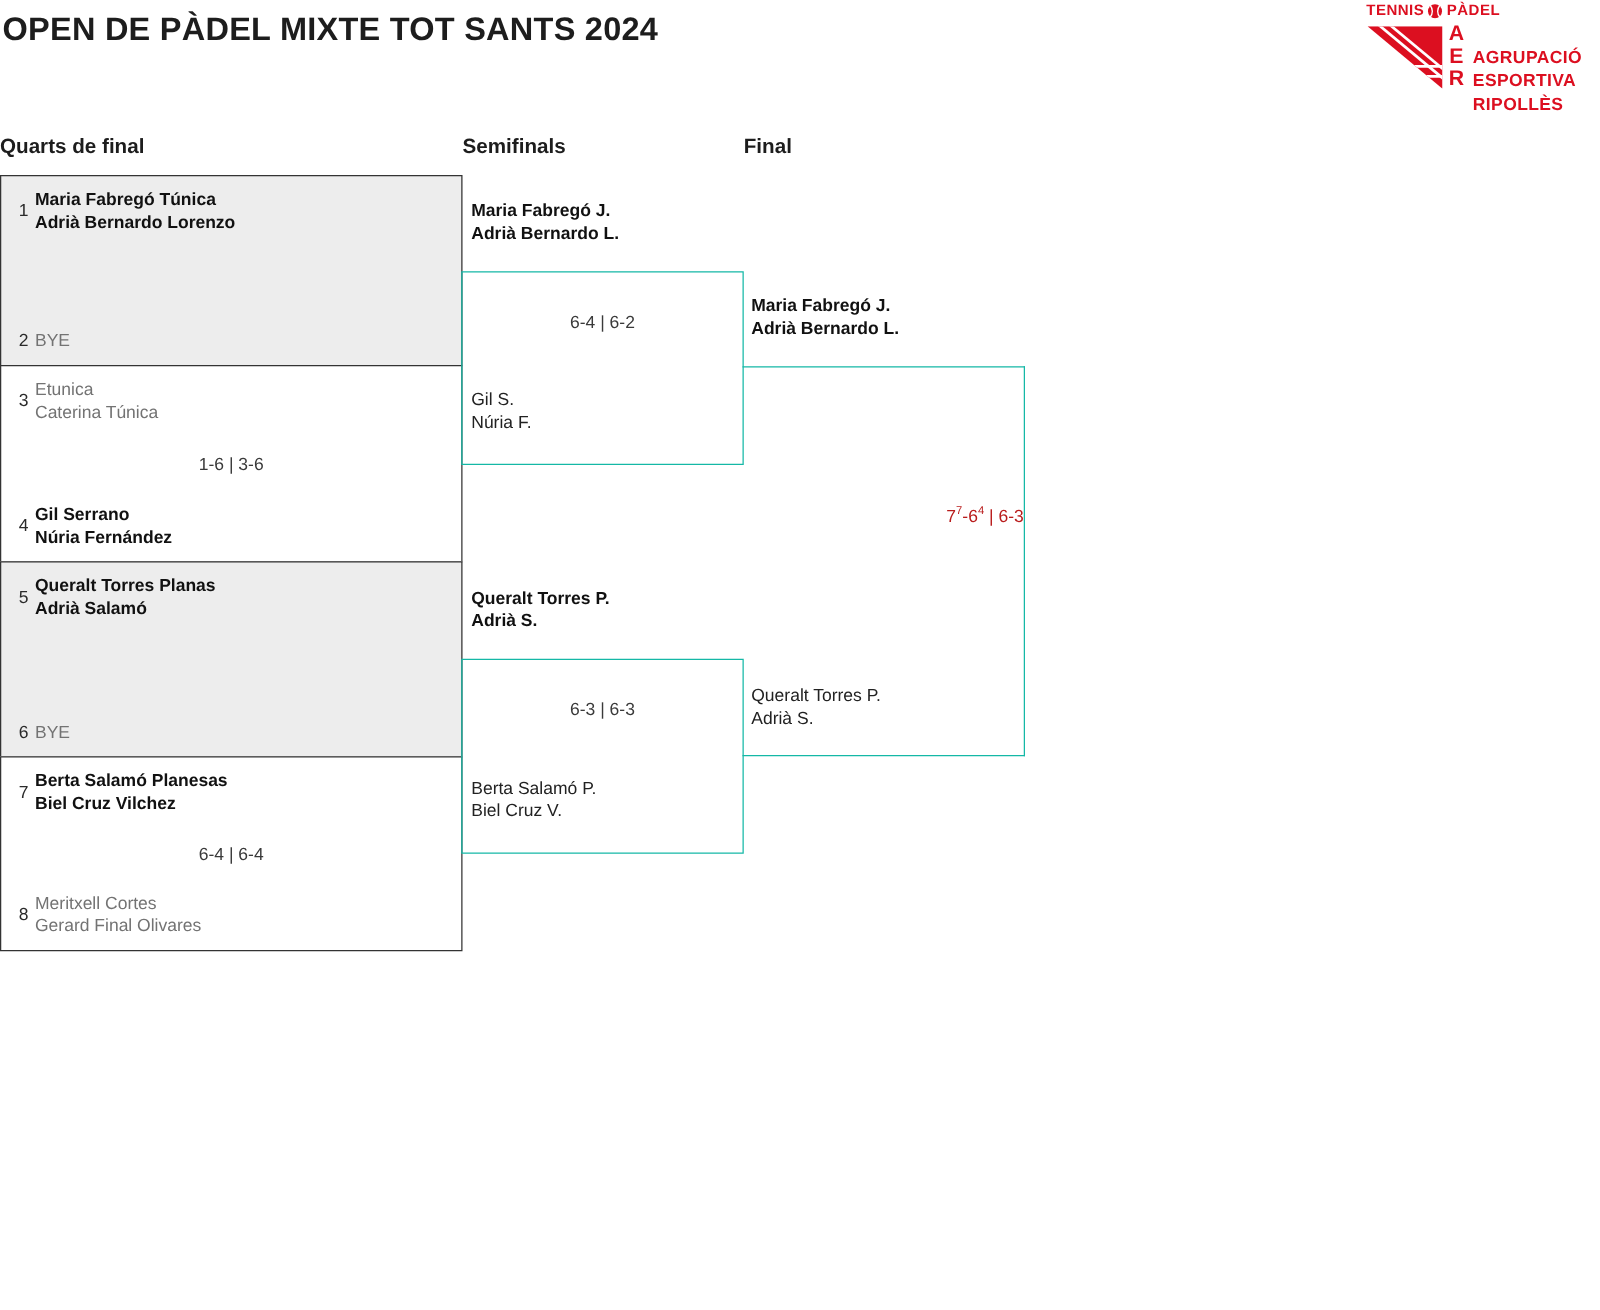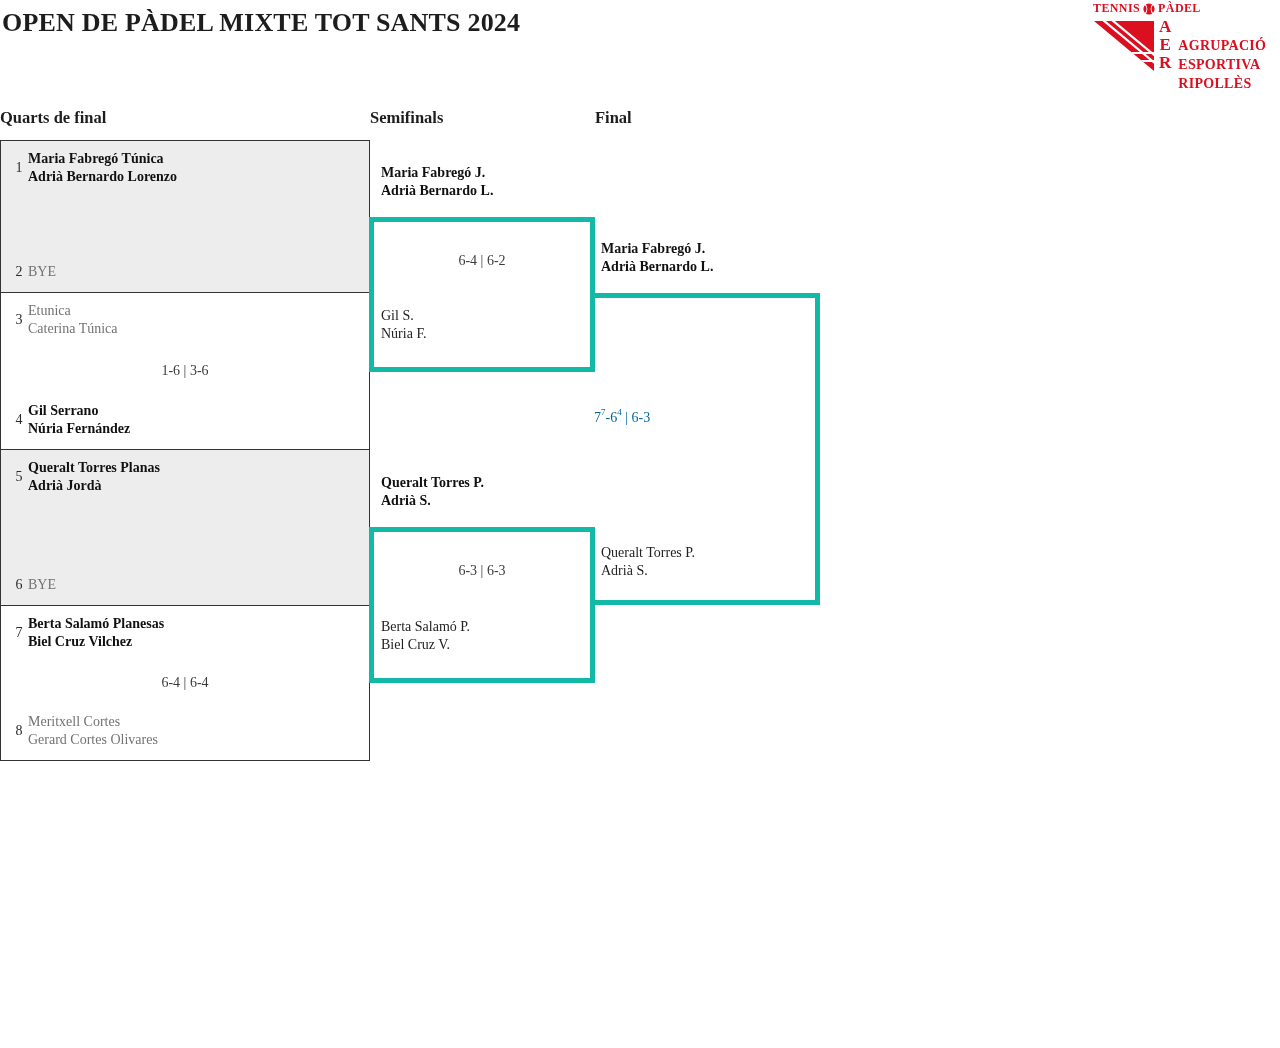--- a/index.html
+++ b/index.html
@@ -1,17 +1,17 @@
 <!DOCTYPE html>
 <html><head>
 <meta charset="utf-8">
 <style>
   html,body{margin:0;padding:0;background:#fff;}
   body{width:1280px;height:1048px;font-family:"Liberation Sans",sans-serif;color:#1d1d1d;position:relative;overflow:hidden;}
-  .page{position:absolute;left:0;top:0;width:1280px;height:1048px;background:#fff;font-family:Liberation Serif, serif;}
+  .page{position:absolute;left:0;top:0;width:1280px;height:1048px;background:#fff;}
 
   
   .title{position:absolute;left:2px;top:6px;font-size:26px;line-height:34px;font-weight:700;letter-spacing:.2px;white-space:nowrap;}
   .subtitle{position:absolute;left:2px;top:40px;font-size:26px;line-height:34px;font-weight:700;letter-spacing:.2px;white-space:nowrap;}
 
   
   .logo{position:absolute;left:1093px;top:2px;width:190px;}
   .logo-top{display:flex;align-items:center;gap:3px;color:#dc0f20;font-weight:700;font-size:12px;letter-spacing:.4px;line-height:13px;}
   .logo-main{display:flex;margin-top:5px;}
   .logo-acronym{display:flex;flex-direction:column;color:#dc0f20;font-weight:700;font-size:17px;line-height:18px;margin-left:4px;margin-top:-2px;text-align:center;}
@@ -32,31 +32,31 @@
   .qf3{top:605px;height:156px;}
   .team{position:absolute;left:0;right:0;display:flex;align-items:center;}
   .team.t1{top:9px;}
   .team.t2{bottom:11px;}
   .seed{width:18px;margin-left:9px;text-align:center;font-size:14px;color:#2a2a2a;flex:none;}
   .players{font-size:14px;line-height:18px;color:#737373;}
   .players.winner{font-weight:700;color:#111;}
   .qf-score{position:absolute;left:0;width:100%;top:50%;transform:translateY(-50%);text-align:center;font-size:14px;color:#3a3a3a;}
 
   
-  .box{position:absolute;border:5px solid #14b8a6;box-sizing:border-box;background:transparent;}
+  .box{position:absolute;border:1px solid #14b8a6;box-sizing:border-box;background:transparent;}
   .sf0{left:369px;top:217px;width:226px;height:155px;}
   .sf1{left:369px;top:527px;width:226px;height:156px;}
   .final-box{left:594px;top:293px;width:226px;height:312px;border-left:none;}
   .label{position:absolute;left:7px;font-size:14px;line-height:17.5px;color:#222;white-space:nowrap;}
   .label.winner{font-weight:700;color:#111;}
   .winner-label{bottom:100%;margin-bottom:23px;}
   .sf-loser{bottom:25px;}
   .final-loser{bottom:21px;}
   .sf-score{position:absolute;left:0;width:100%;top:31px;text-align:center;font-size:14px;color:#3a3a3a;}
-  .final-score{position:absolute;left:0;width:100%;top:110px;text-align:left;font-size:14px;color:#0369a1;}
+  .final-score{position:absolute;left:0;width:100%;top:110px;text-align:right;font-size:14px;color:#b91c1c;}
   .final-score sup{font-size:9px;position:relative;top:-1px;}
 </style>
 </head>
 <body>
 
 <div class="page">
 
   <div class="title">OPEN DE PÀDEL MIXTE TOT SANTS 2024</div>
 
   <div class="logo">
@@ -135,21 +135,21 @@
         <div>Núria Fernández</div>
       </div>
     </div>
   </div>
 
   <div class="qf qf2 shaded">
     <div class="team t1">
       <span class="seed">5</span>
       <div class="players winner">
         <div>Queralt Torres Planas</div>
-        <div>Adrià Jordà</div>
+        <div>Adrià Salamó</div>
       </div>
     </div>
     <div class="qf-score"></div>
     <div class="team t2">
       <span class="seed">6</span>
       <div class="players">
         <div>BYE</div>
         <div></div>
       </div>
     </div>
@@ -161,21 +161,21 @@
       <div class="players winner">
         <div>Berta Salamó Planesas</div>
         <div>Biel Cruz Vilchez</div>
       </div>
     </div>
     <div class="qf-score">6-4 | 6-4</div>
     <div class="team t2">
       <span class="seed">8</span>
       <div class="players">
         <div>Meritxell Cortes</div>
-        <div>Gerard Cortes Olivares</div>
+        <div>Gerard Final Olivares</div>
       </div>
     </div>
   </div>
 
   <div class="box sf0">
     <div class="label winner-label winner">
       <div>Maria Fabregó J.</div>
       <div>Adrià Bernardo L.</div>
     </div>
     <div class="sf-score">6-4 | 6-2</div>

